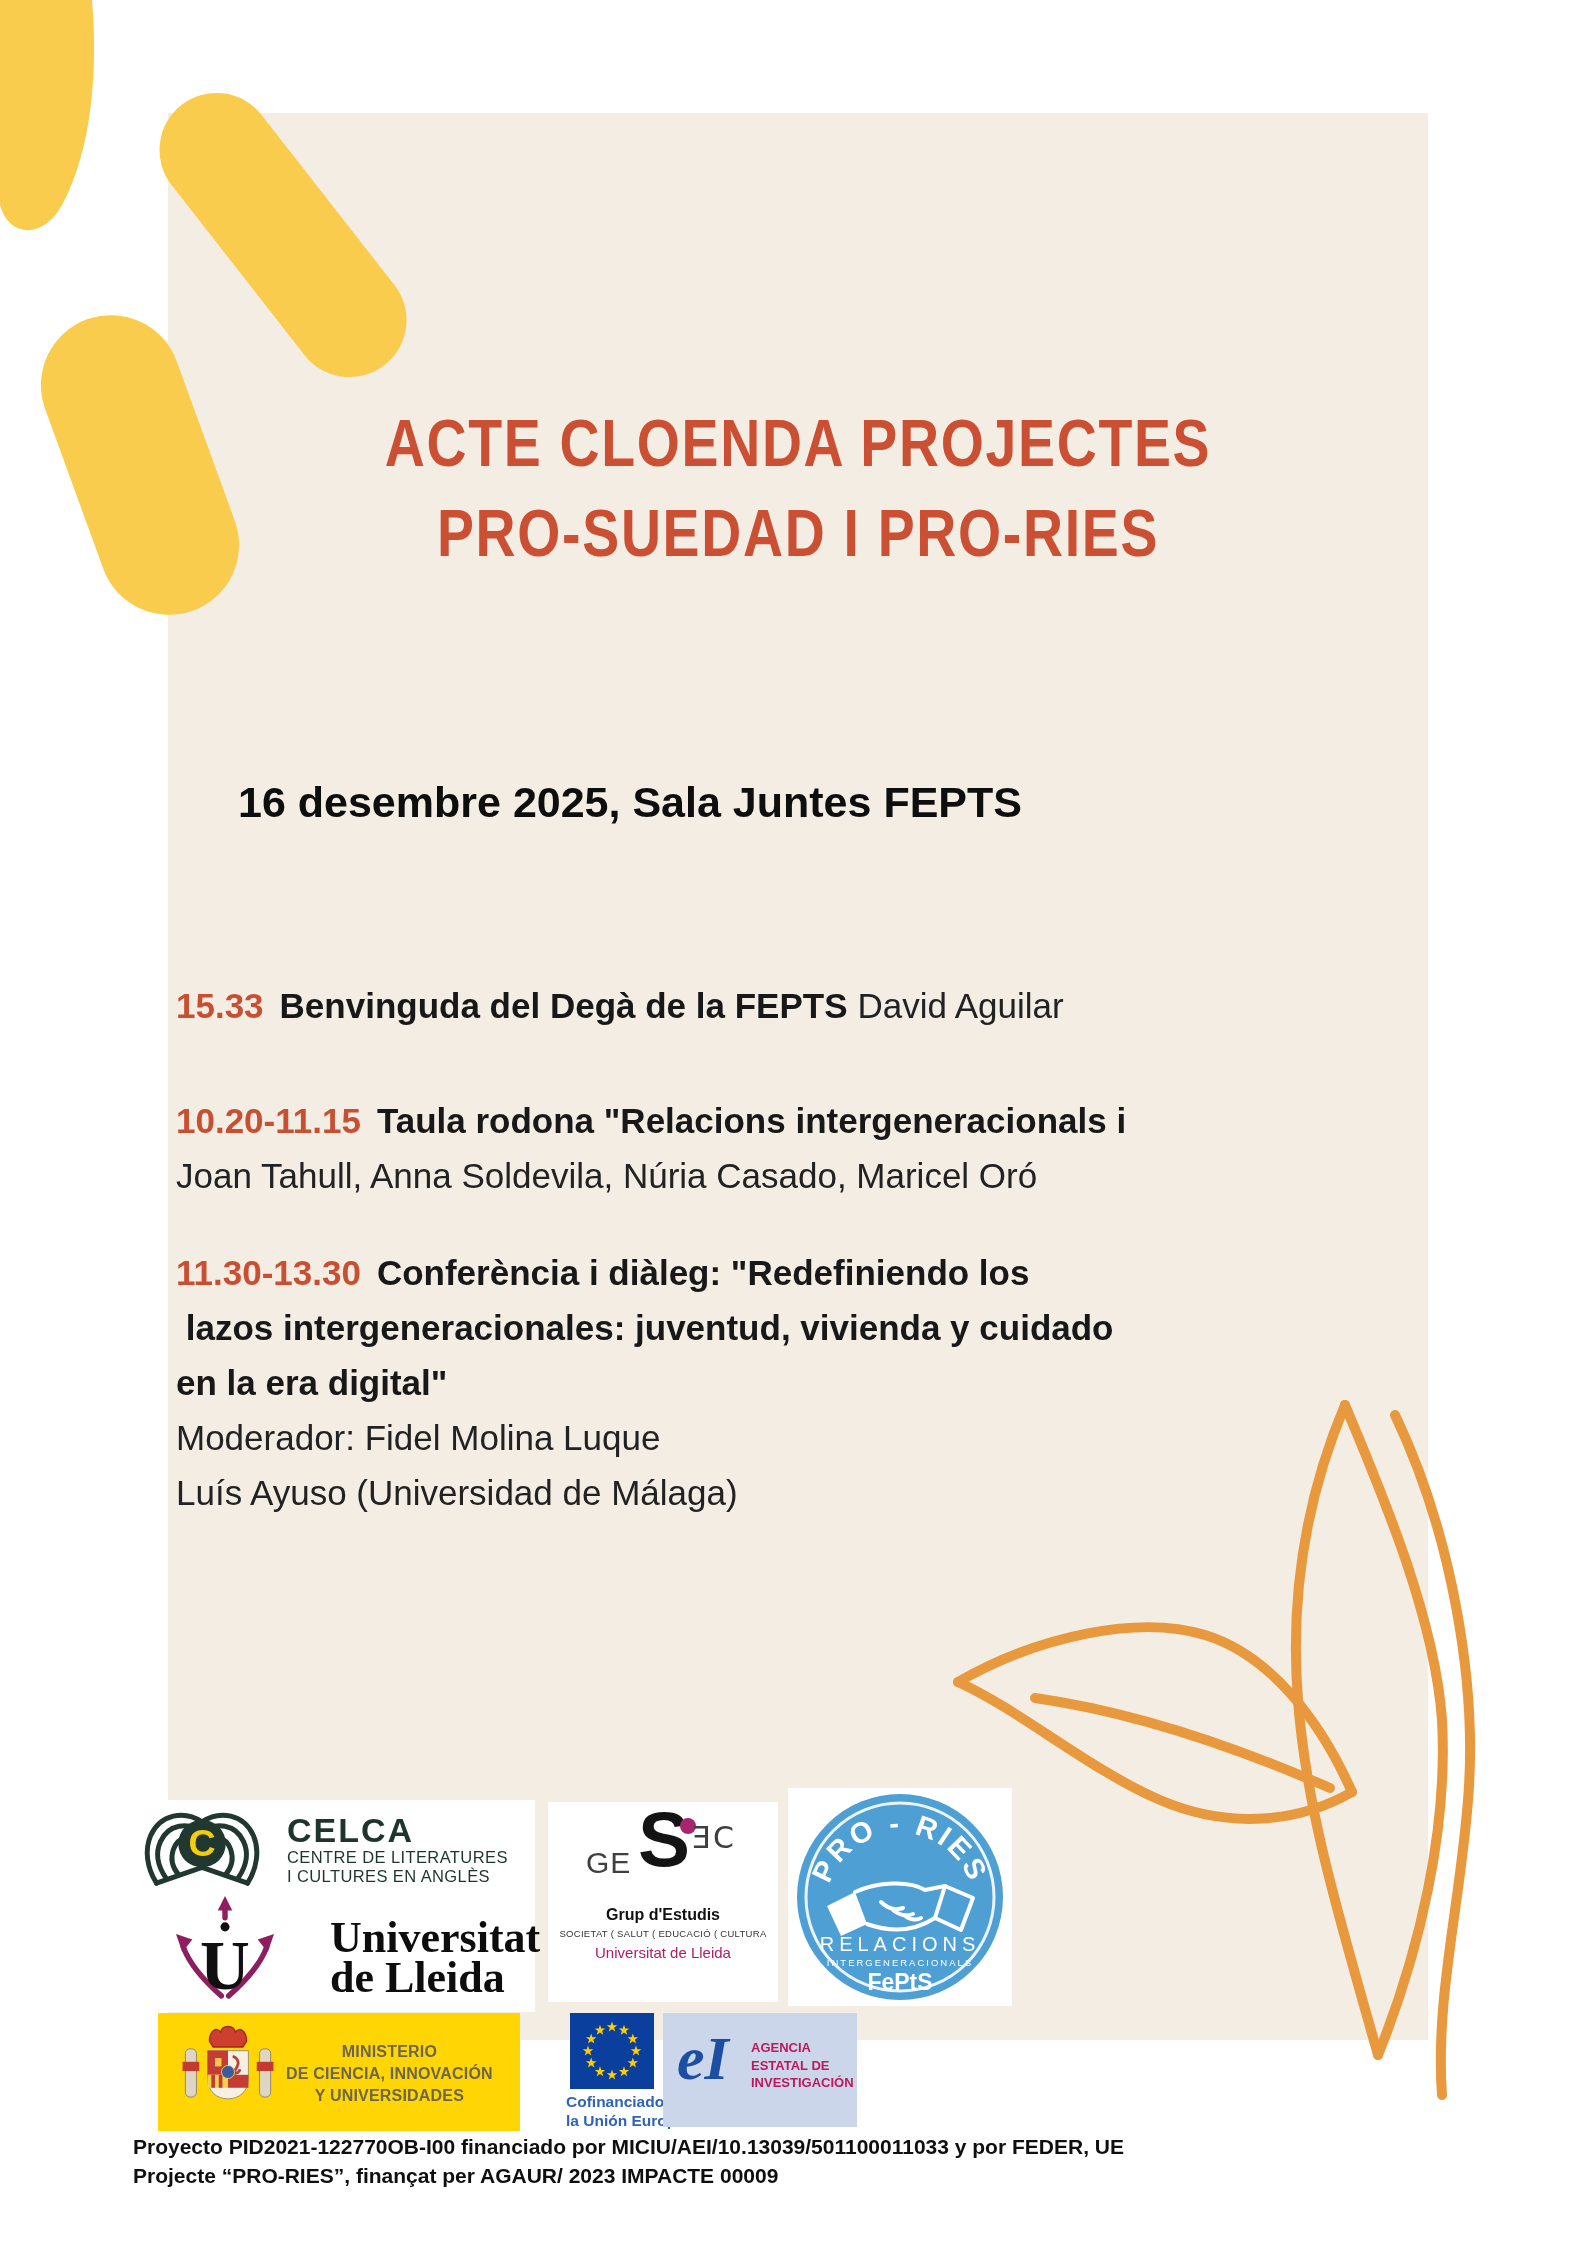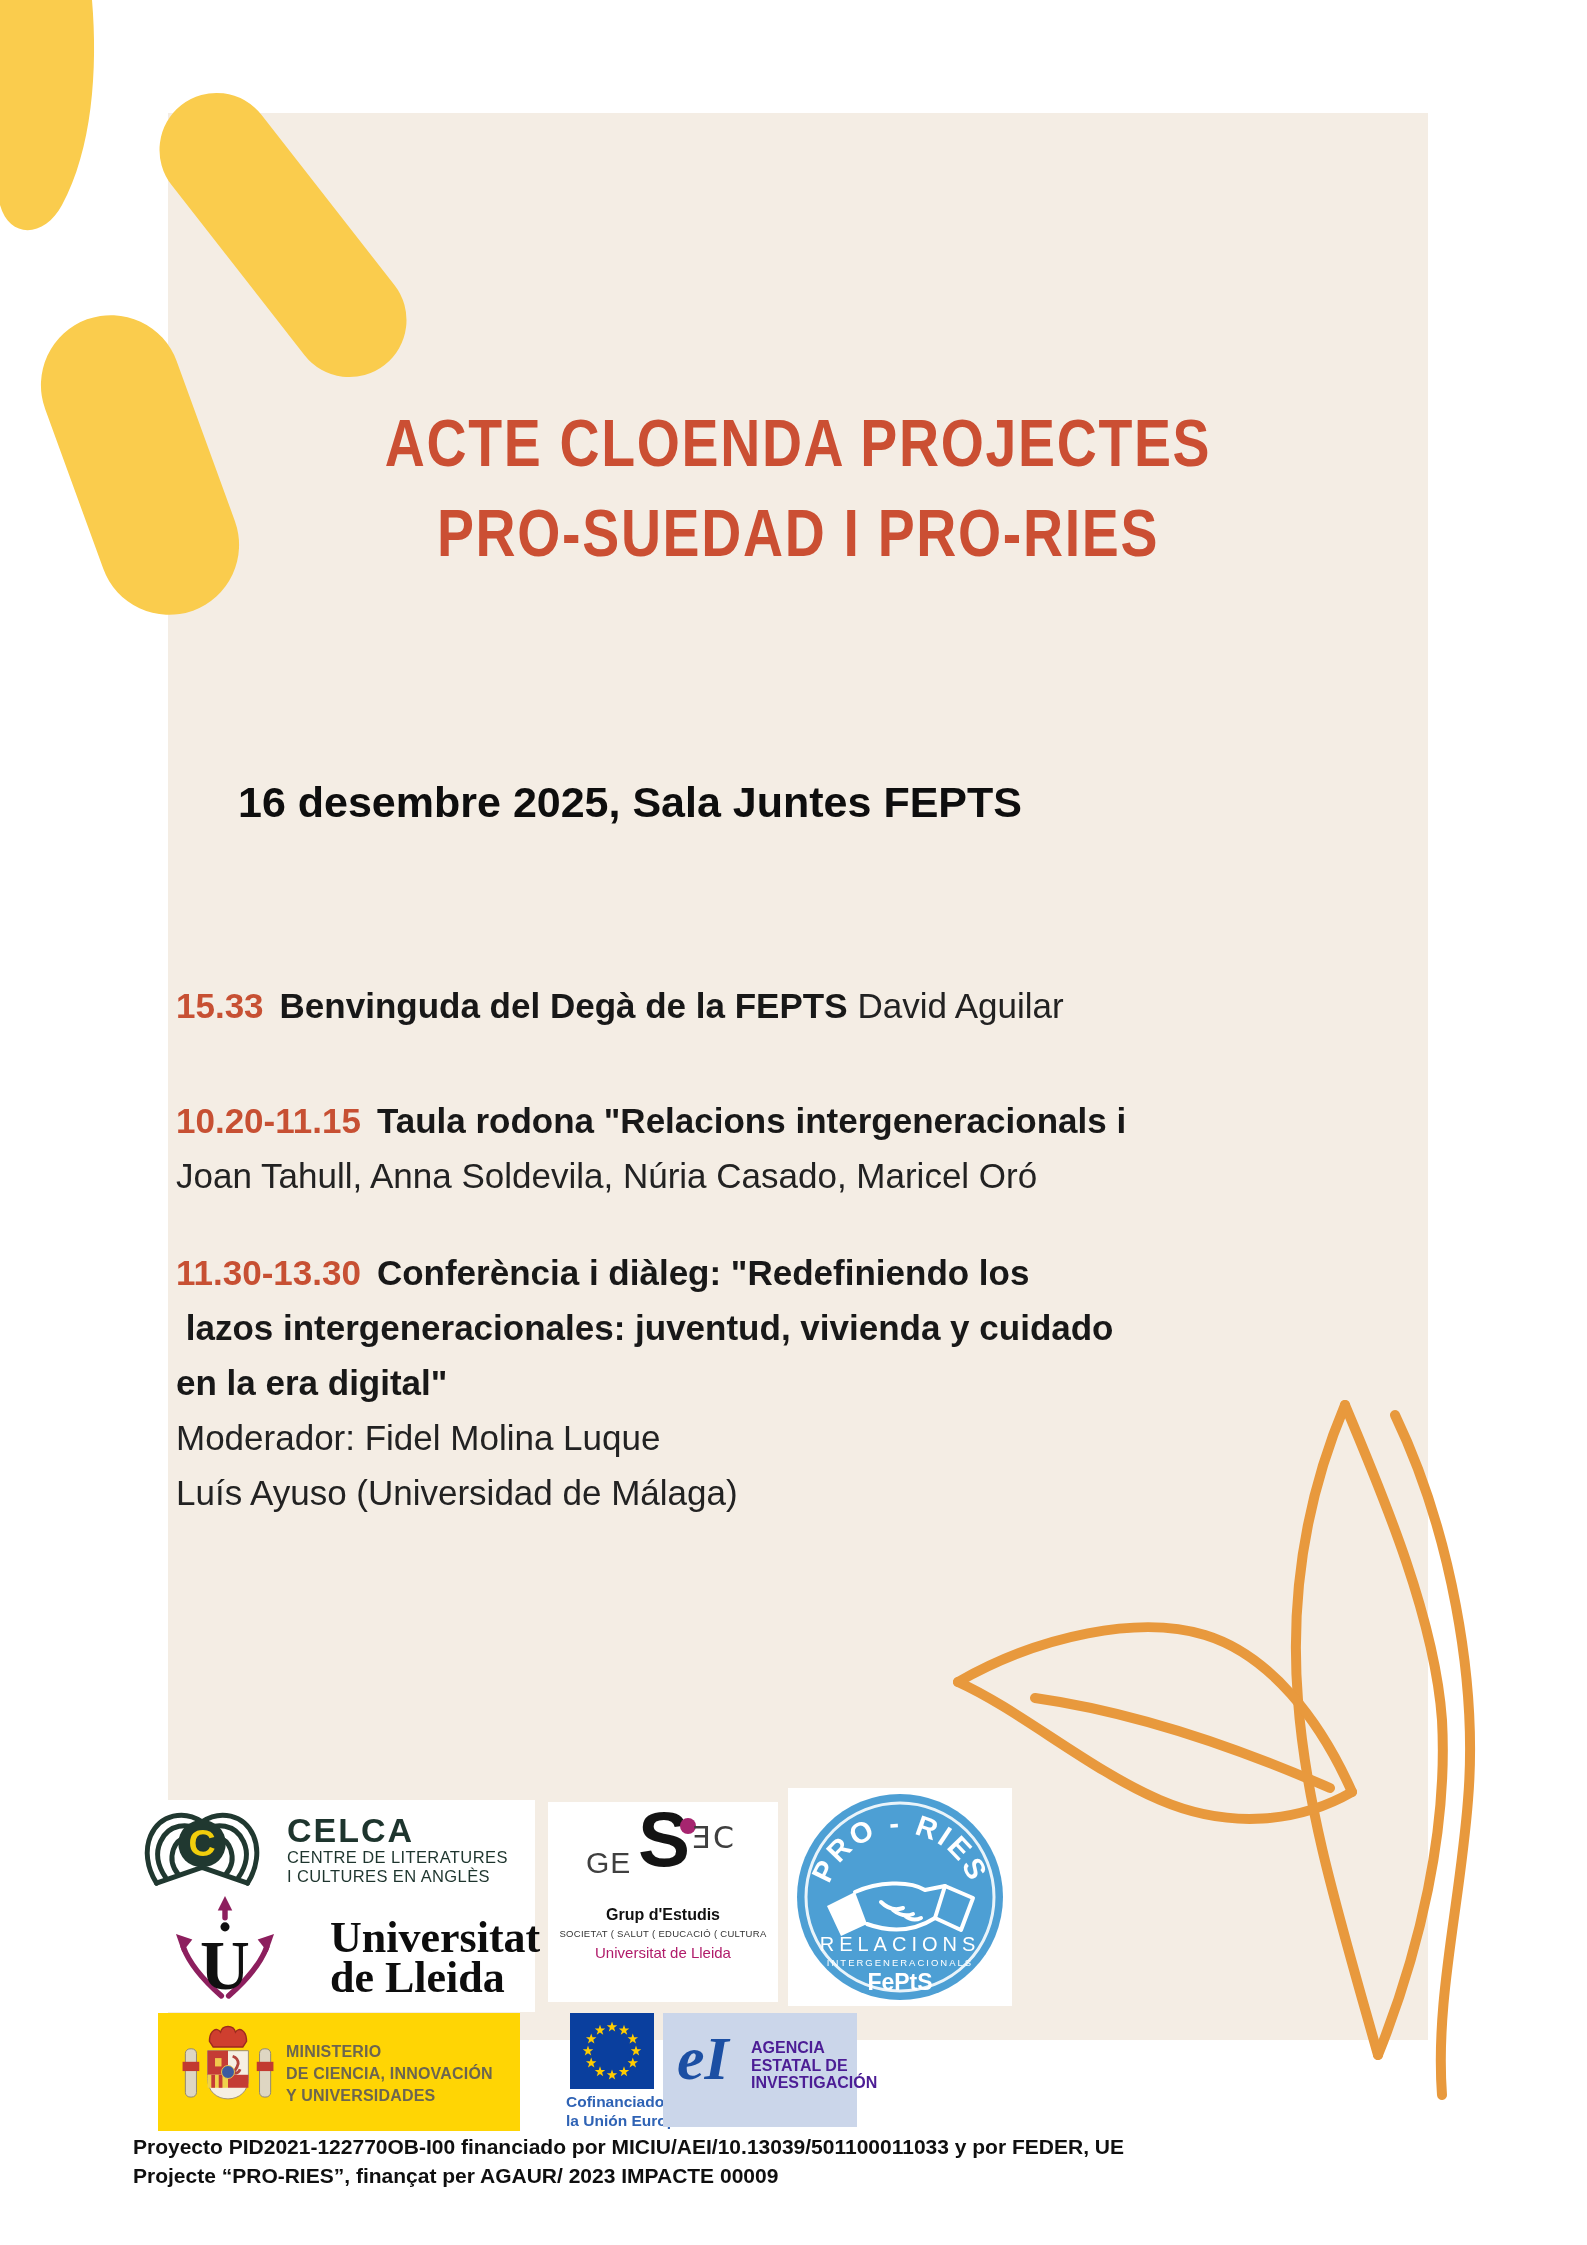--- a/index.html
+++ b/index.html
@@ -44,34 +44,34 @@
   #gesec-dot{position:absolute;left:94px;top:8px;width:16px;height:16px;border-radius:50%;background:#a6256f;}
   #gesec-ec{position:absolute;left:106px;top:10px;font-size:30px;color:#3f3f3f;
             font-family:"DejaVu Sans",sans-serif;letter-spacing:2px;}
   #gesec-l1{position:absolute;left:0;top:104px;width:100%;font-size:16px;font-weight:bold;color:#111;}
   #gesec-l2{position:absolute;left:0;top:126px;width:100%;font-size:9.5px;color:#333;letter-spacing:.3px;}
   #gesec-l3{position:absolute;left:0;top:142px;width:100%;font-size:15px;font-weight:normal;color:#b01b6a;}
 
   #prories-box{left:788px;top:1788px;width:224px;height:218px;}
   #prories{position:absolute;left:9px;top:6px;width:206px;height:206px;}
 
-  #ministerio{left:158px;top:2013px;width:362px;height:118px;background:#ffd504;z-index:3;}
+  #ministerio{left:158px;top:2013px;width:362px;height:118px;background:#ffd504;z-index:3;text-align:center;}
   #min-coat{position:absolute;left:22px;top:8px;}
   #min-text{position:absolute;left:128px;top:28px;font-size:16px;font-weight:bold;
             line-height:22px;color:#6c6550;letter-spacing:.2px;}
 
   #euflag{left:570px;top:2013px;width:84px;height:76px;z-index:3;}
   #eutext{left:566px;top:2092px;width:180px;font-size:15.5px;font-weight:bold;
           color:#2f63b5;line-height:19px;z-index:3;}
 
   #aei{left:663px;top:2013px;width:194px;height:114px;background:#cbd6ea;z-index:3;}
   #aei-glyph{position:absolute;left:14px;top:10px;font-family:"Liberation Serif",serif;
              font-style:italic;font-weight:bold;font-size:62px;color:#1c4fa3;}
-  #aei-text{position:absolute;left:88px;top:26px;font-size:16px;font-weight:bold;
-            color:#4c1d95;line-height:17.5px;}
+  #aei-text{position:absolute;left:88px;top:26px;font-size:13px;font-weight:bold;
+            color:#be185d;line-height:17.5px;}
 
   #footer{left:133px;top:2132px;width:1300px;font-size:21px;font-weight:bold;
           color:#0f0f0f;line-height:29px;z-index:4;}
 </style>
 </head>
 <body>
 
 <div id="panel" class="abs"></div>
 
 <svg id="blobs" class="abs" width="460" height="660" viewBox="0 0 460 660">

